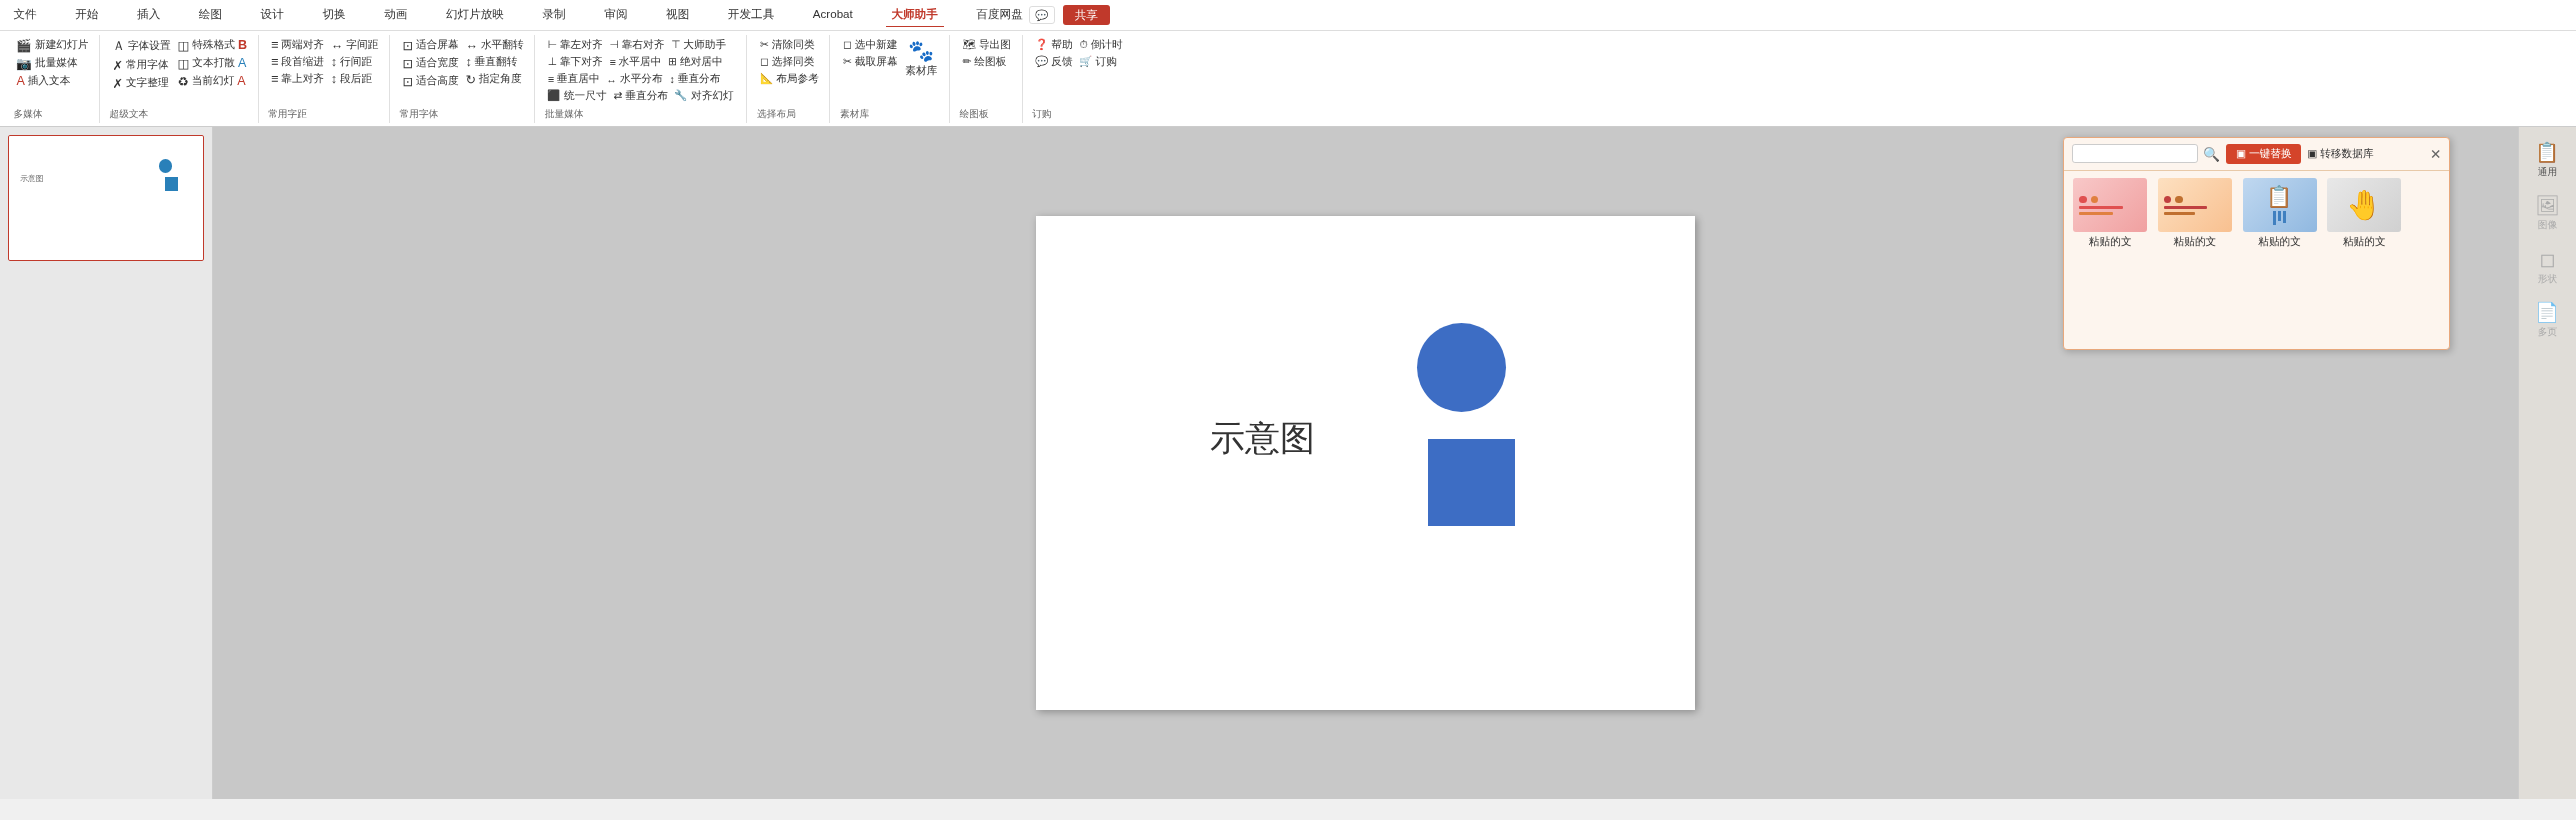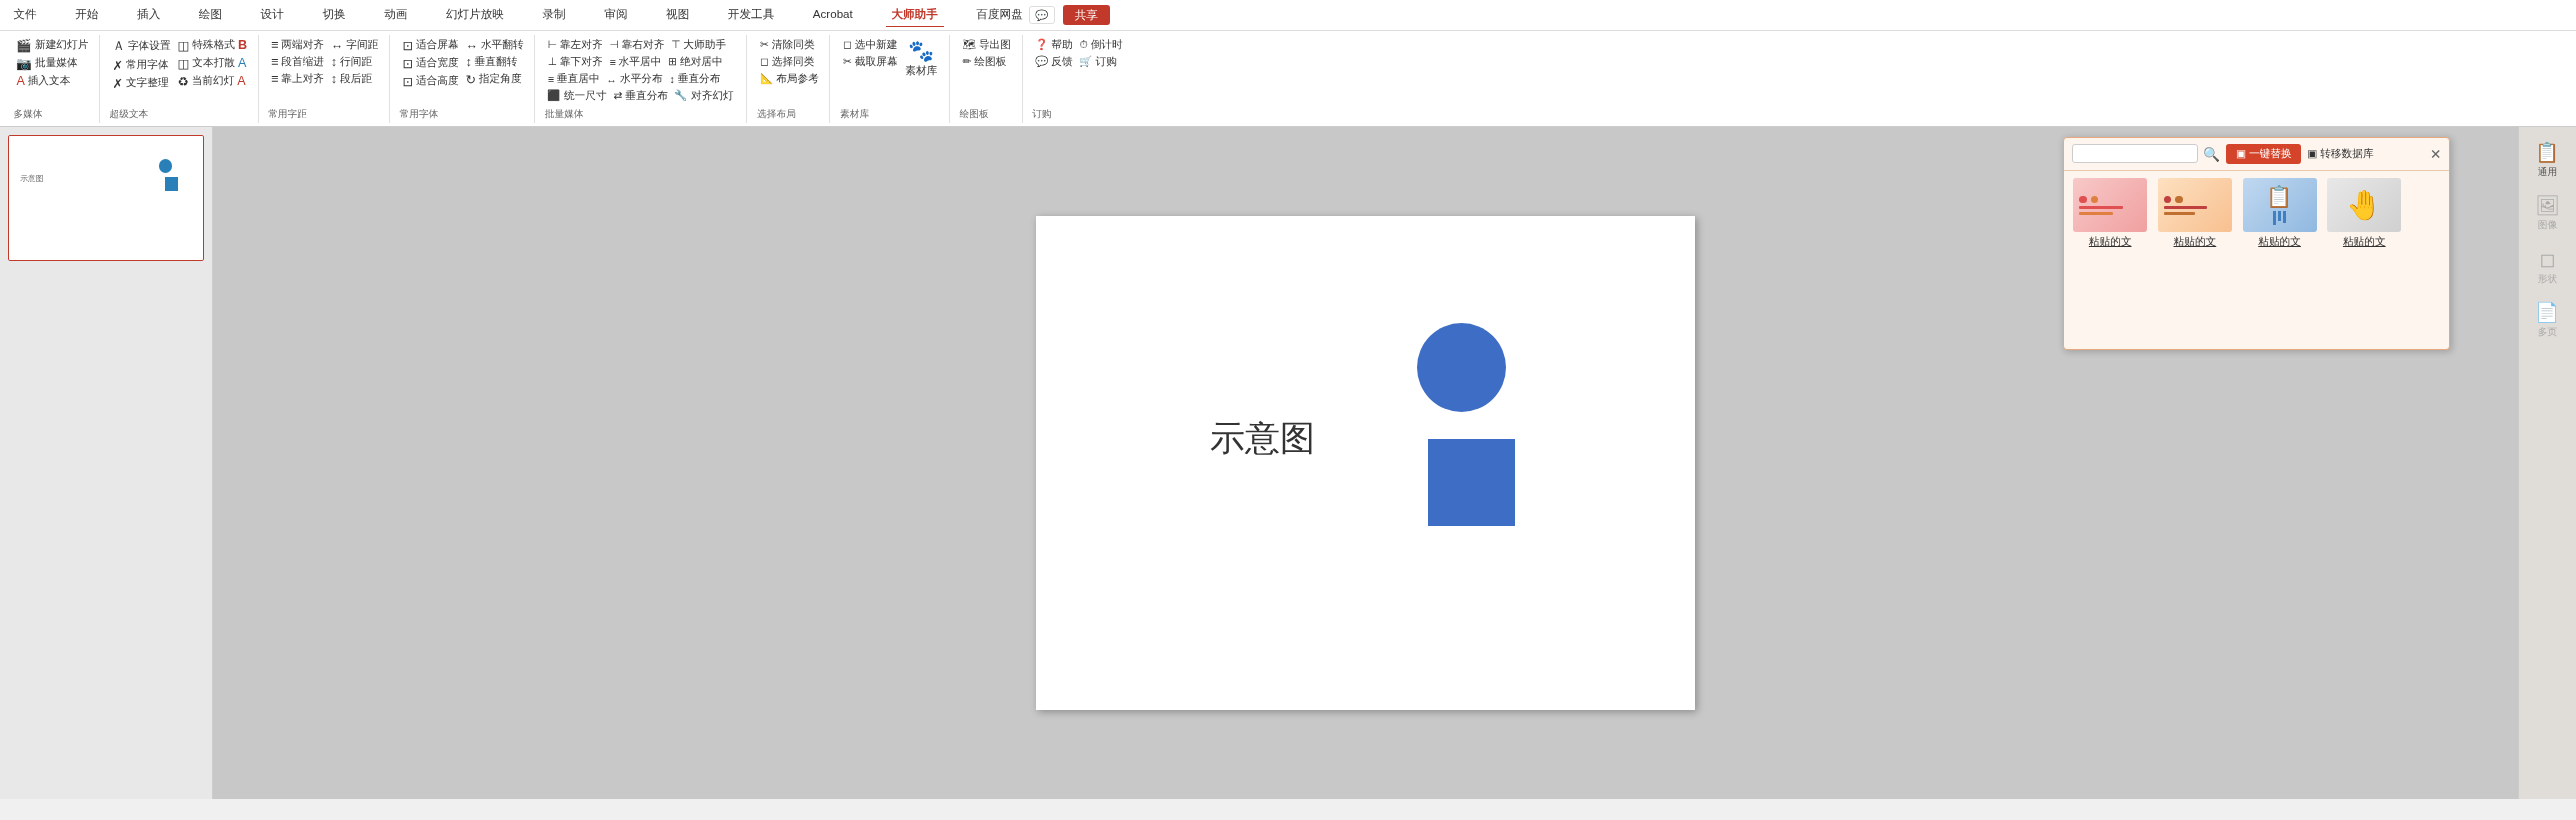--- a/index.html
+++ b/index.html
@@ -94,21 +94,21 @@
     }
     .fp-btn-transfer {
       background: transparent; color: #333; border: none;
       font-size: 10.7px; cursor: pointer; display: flex; align-items: center; gap: 2.9px;
     }
     .fp-close { font-size: 13.6px; color: #666; cursor: pointer; margin-left: auto; }
     .fp-body { padding: 7.7px; }
     .fp-items { display: flex; gap: 7.7px; flex-wrap: wrap; }
     .fp-item { display: flex; flex-direction: column; align-items: center; cursor: pointer; width: 77px; }
     .fp-item-thumb { width: 74px; height: 54px; border-radius: 2.9px; overflow: hidden; display: flex; align-items: center; justify-content: center; }
-    .fp-item-label { font-size: 10.7px; color: #333; margin-top: 2.9px; text-align: right; text-decoration: underline; }
+    .fp-item-label { font-size: 10.7px; color: #333; margin-top: 2.9px; text-align: right; }
     .fp-thumb-pink { background: linear-gradient(135deg, #f8c8c8 0%, #f0a0a0 100%); }
     .fp-thumb-peach { background: linear-gradient(135deg, #fde0c0 0%, #f8c090 100%); }
     .fp-thumb-blue { background: linear-gradient(135deg, #c0d8f0 0%, #90b8e0 100%); }
     .fp-thumb-gray { background: linear-gradient(135deg, #e8e8e8 0%, #d0d0d0 100%); }
 
     .fp-thumb-content { display: flex; flex-direction: column; gap: 2.9px; padding: 5.8px; width: 100%; }
     .fp-line { height: 2.9px; border-radius: 1px; width: 70%; }
     .fp-dot { width: 7.7px; height: 7.7px; border-radius: 50%; }
 
     

